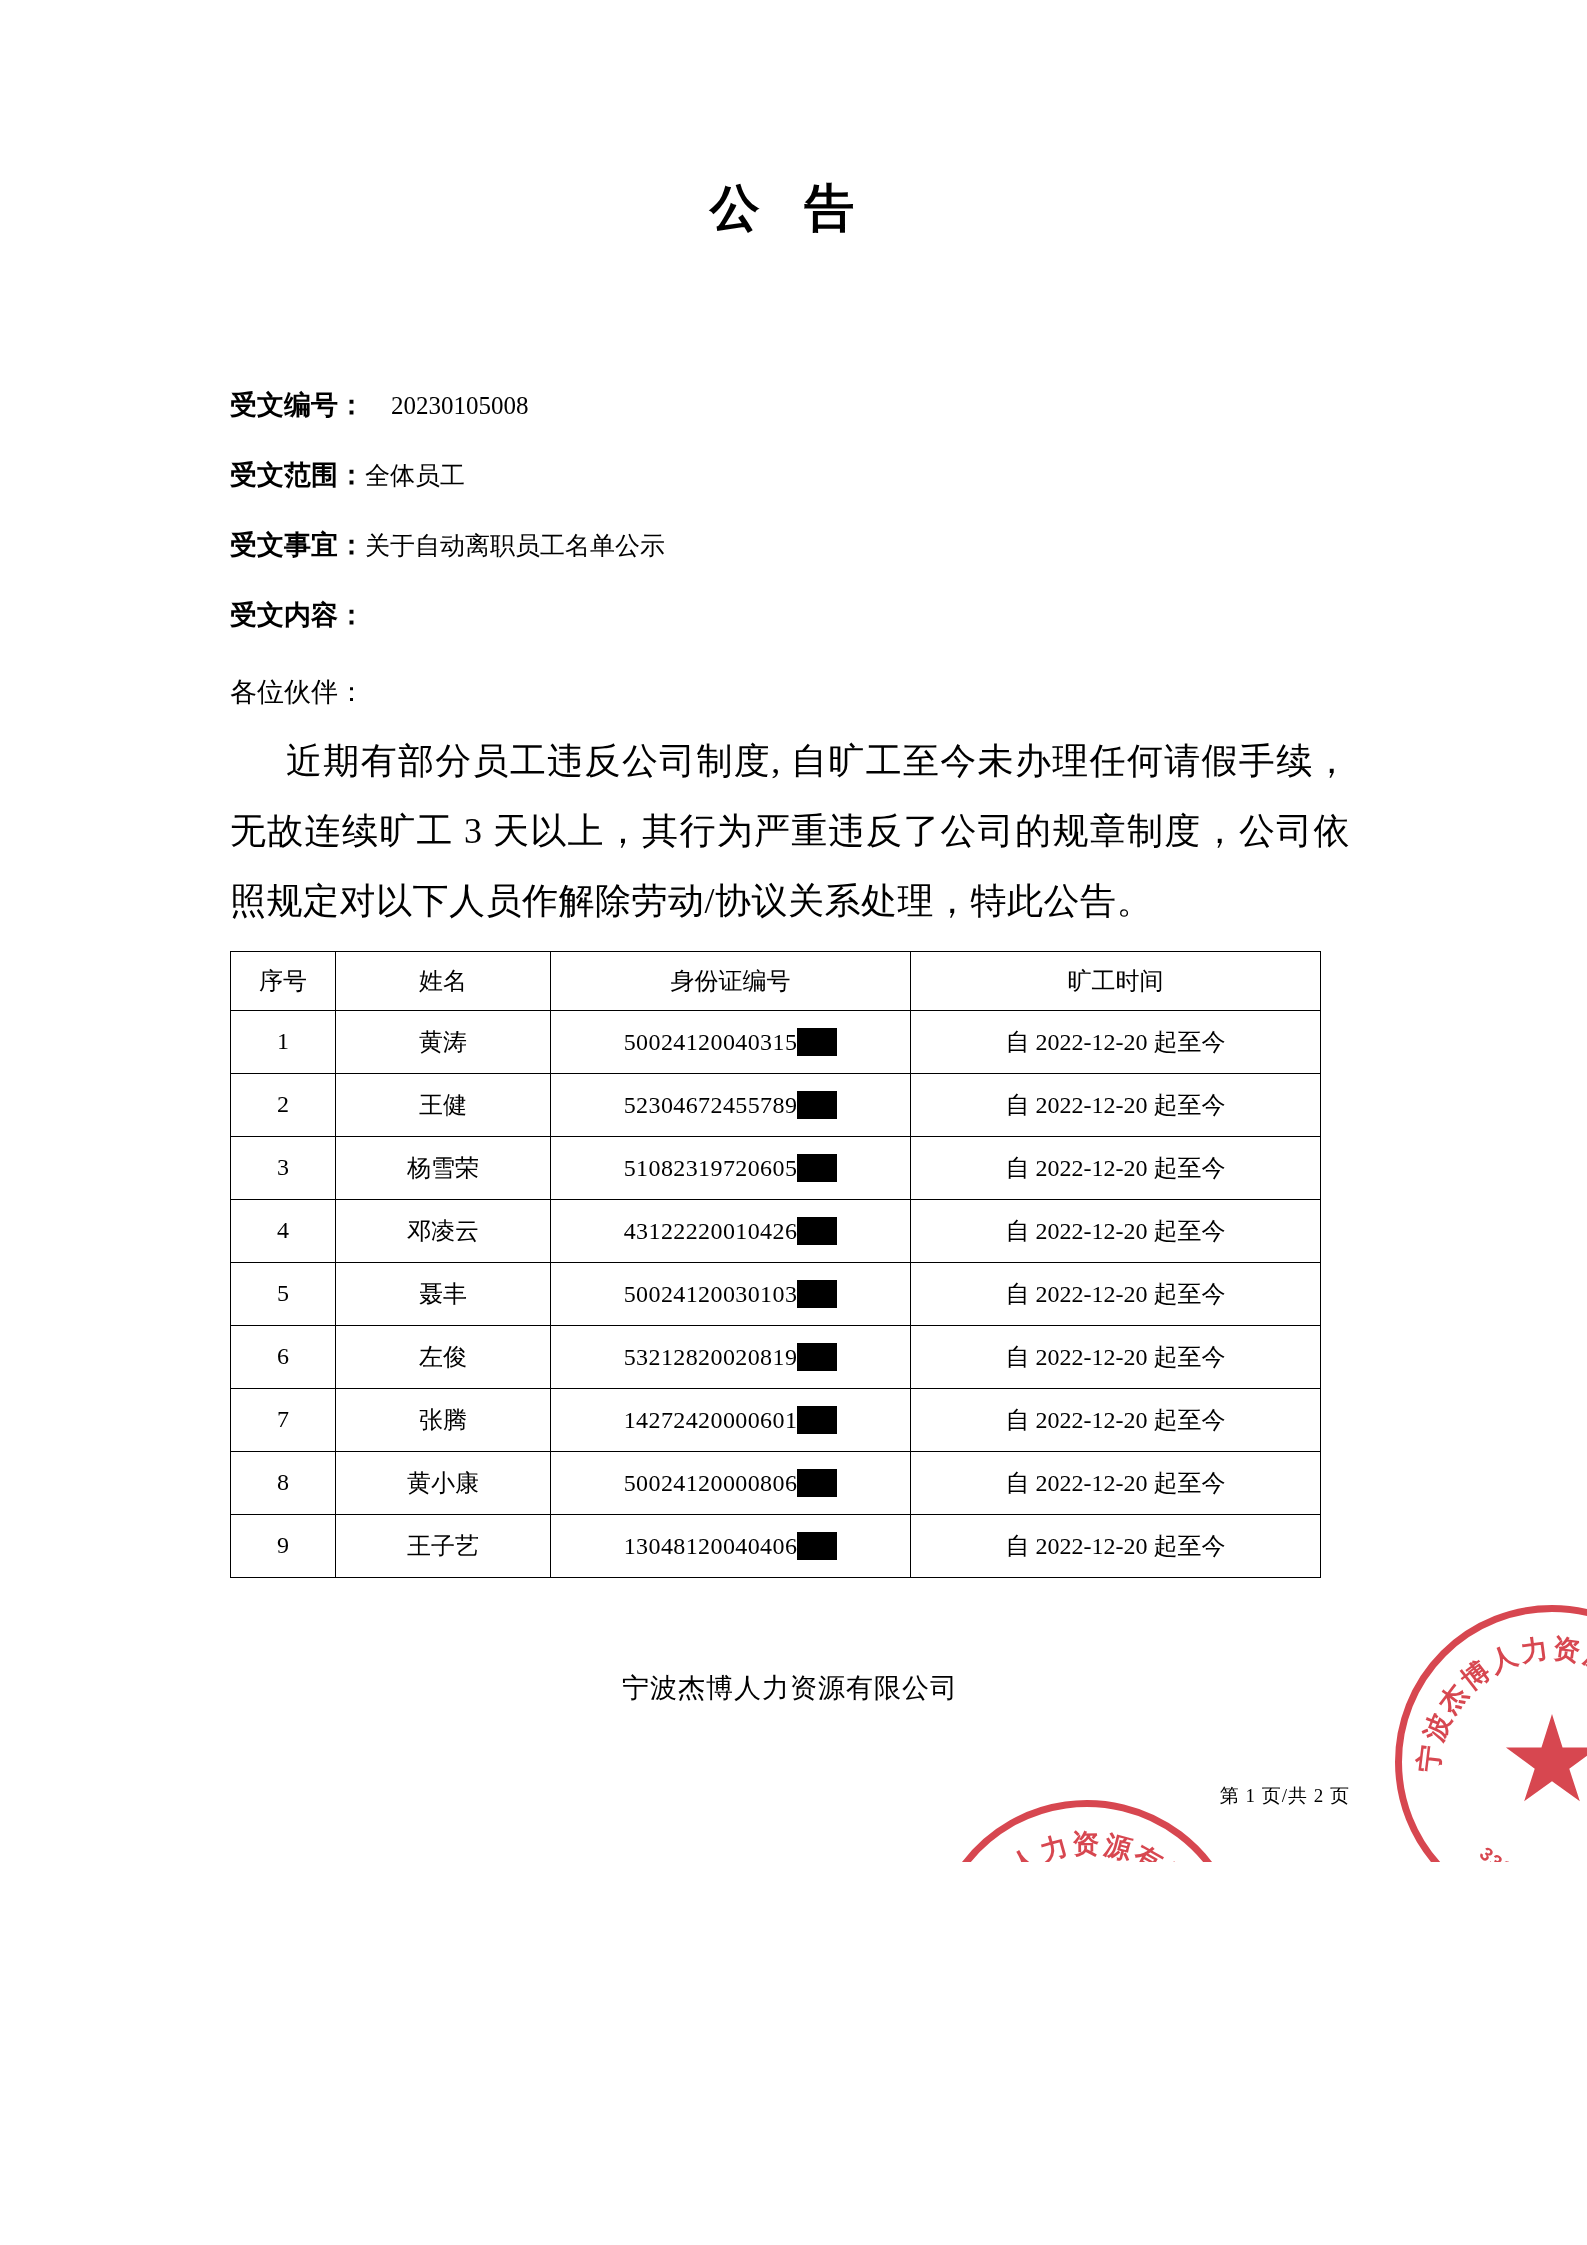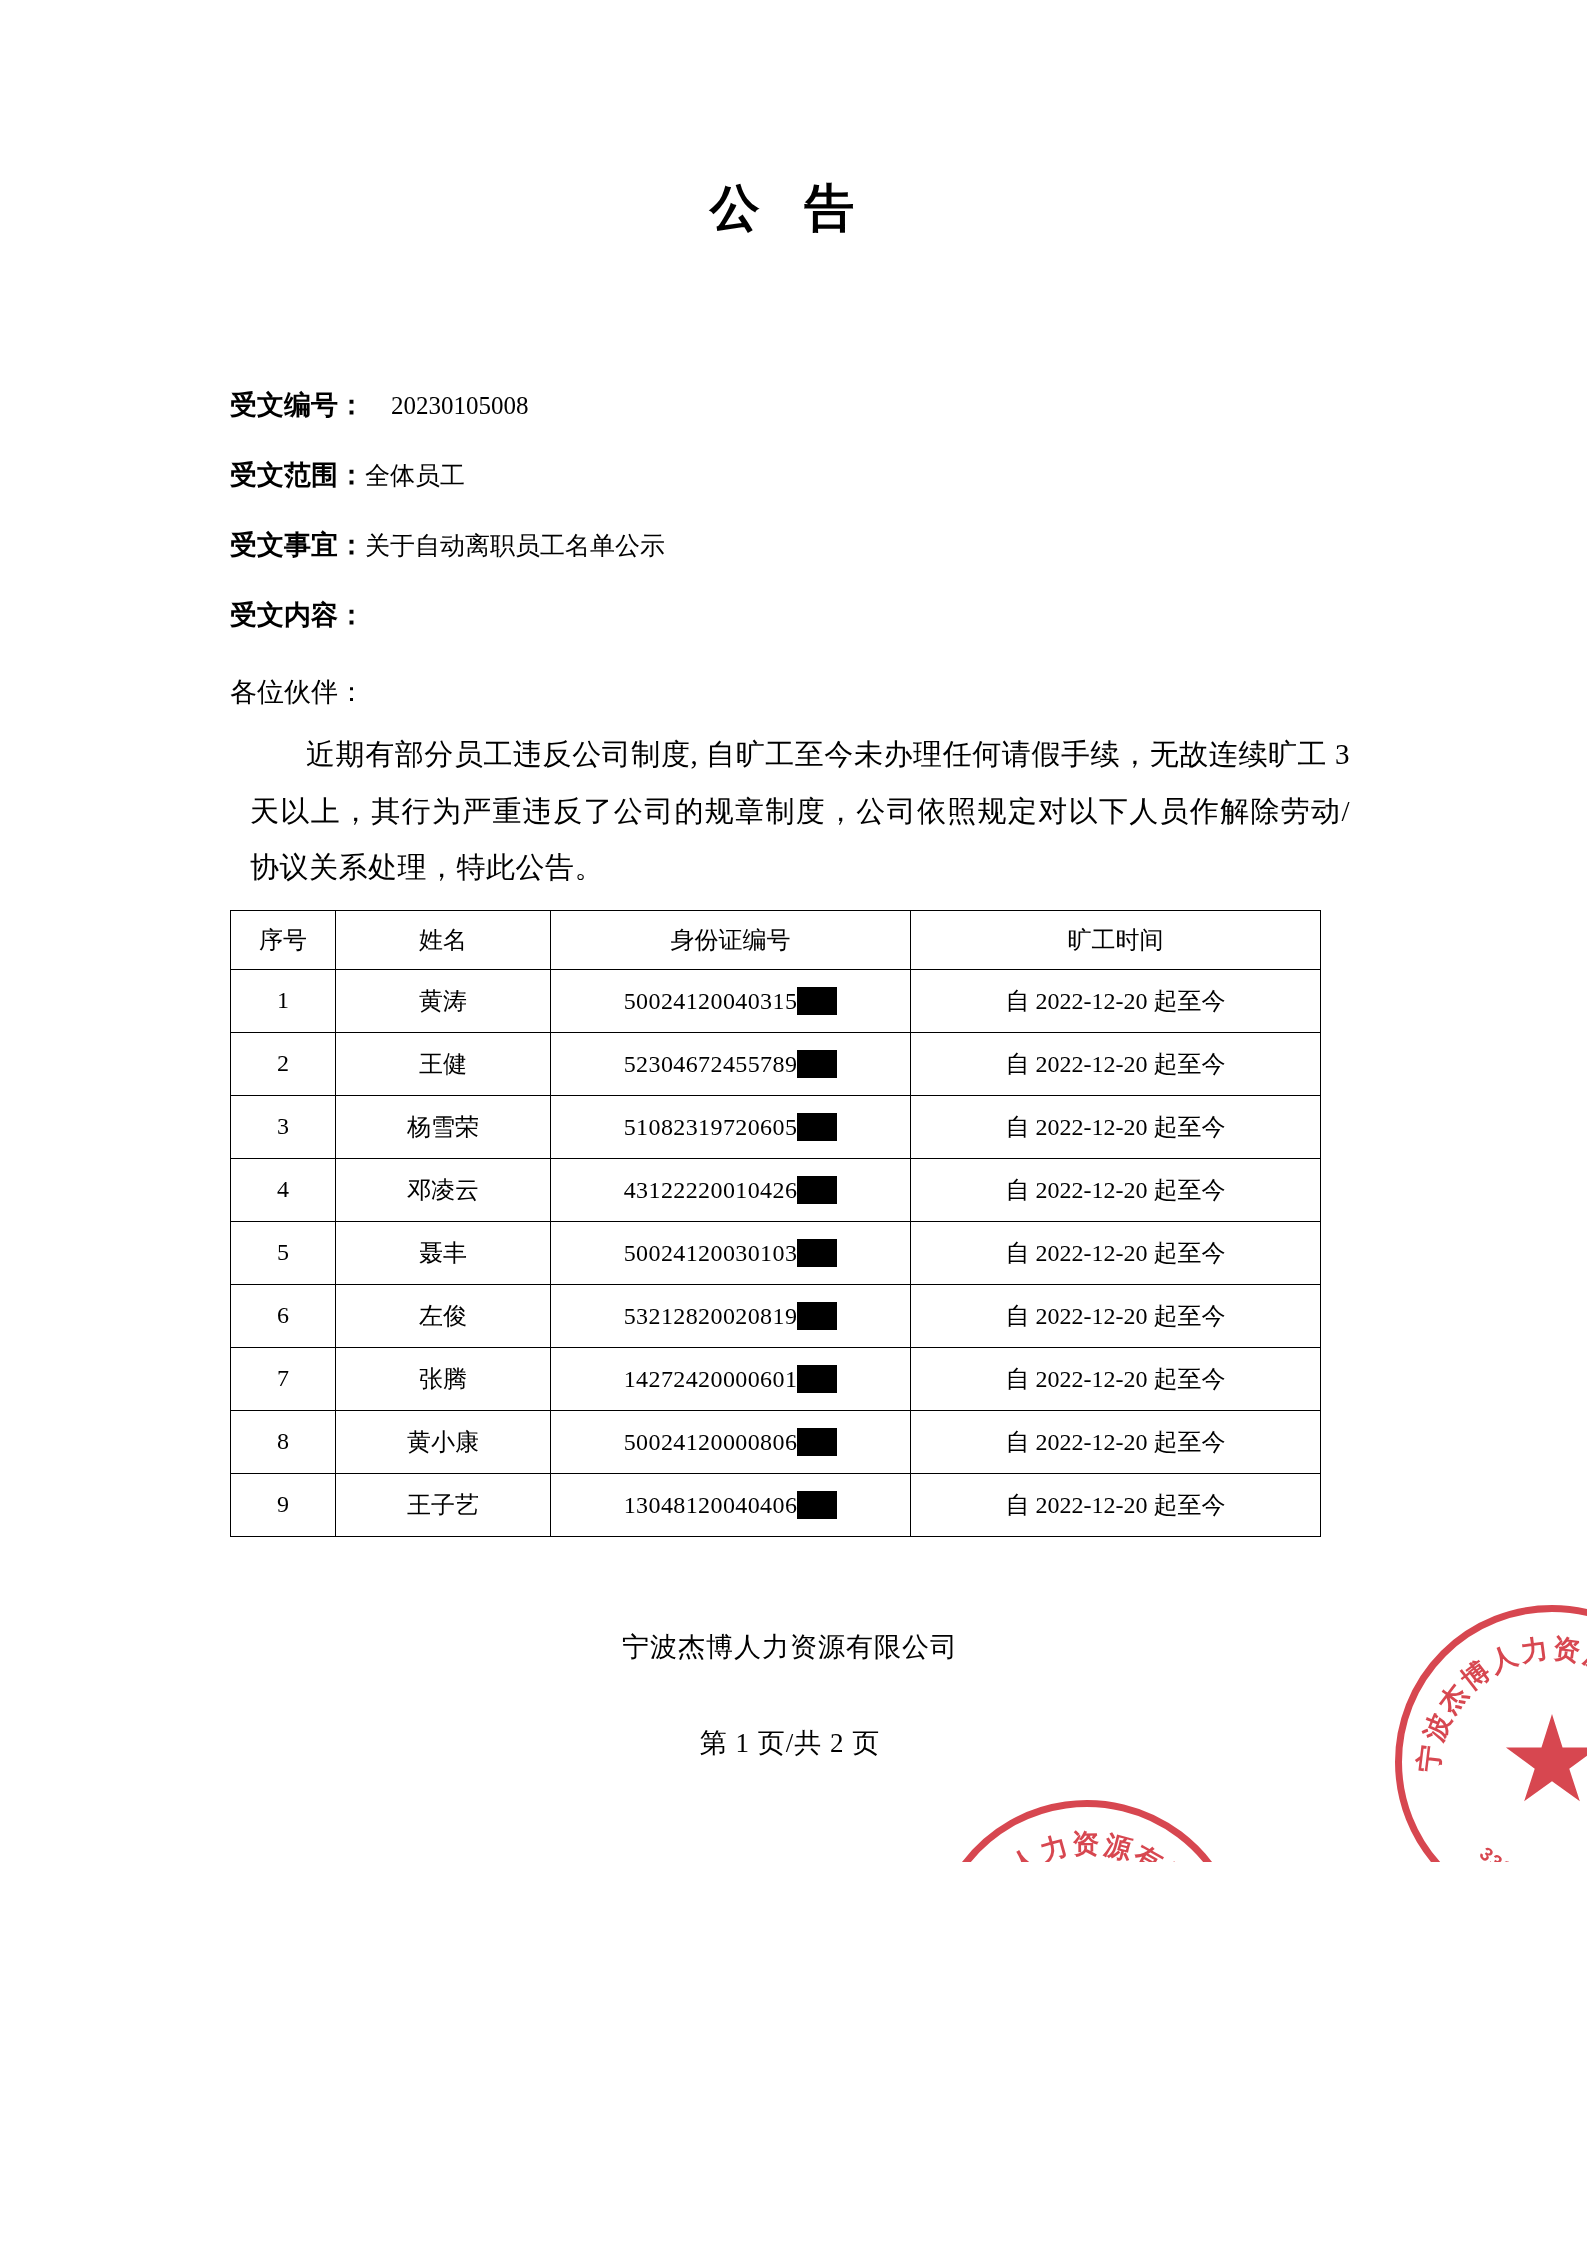--- a/index.html
+++ b/index.html
@@ -50,28 +50,27 @@
   }
   .f1 { margin-top: 150px; }
   .f2 { margin-top: 43px; }
   .f3 { margin-top: 43px; }
   .f4 { margin-top: 43px; }
   .salutation {
     font-size: 27px;
     margin-top: 45px;
   }
   .body-para {
-    font-size: 29px;
+    font-size: 36px;
     line-height: 1.95;
     margin-top: 16px;
     text-align: justify;
     text-justify: inter-ideograph;
     text-indent: 56px;
     letter-spacing: 0.5px;
-    margin-left: 20px;
   }
   .list-lead {
     font-size: 27px;
     font-weight: bold;
     margin-top: 18px;
   }
   table.name-table {
     border-collapse: collapse;
     width: 1090px;
     margin-top: 14px;
@@ -106,23 +105,23 @@
     vertical-align: -6px;
     margin-left: 0px;
   }
   .footer-company {
     text-align: center;
     font-size: 27px;
     margin-top: 92px;
     letter-spacing: 1px;
   }
   .footer-page {
-    text-align: center;
-    font-size: 27px;
-    margin-top: 60px;
+    text-align: right;
+    font-size: 19px;
+    margin-top: 77px;
     letter-spacing: 1px;
   }
   
   .stamp {
     position: absolute;
     border-radius: 50%;
     border: 7px solid #cf1f2a;
     color: #cf1f2a;
     opacity: 0.82;
     pointer-events: none;

